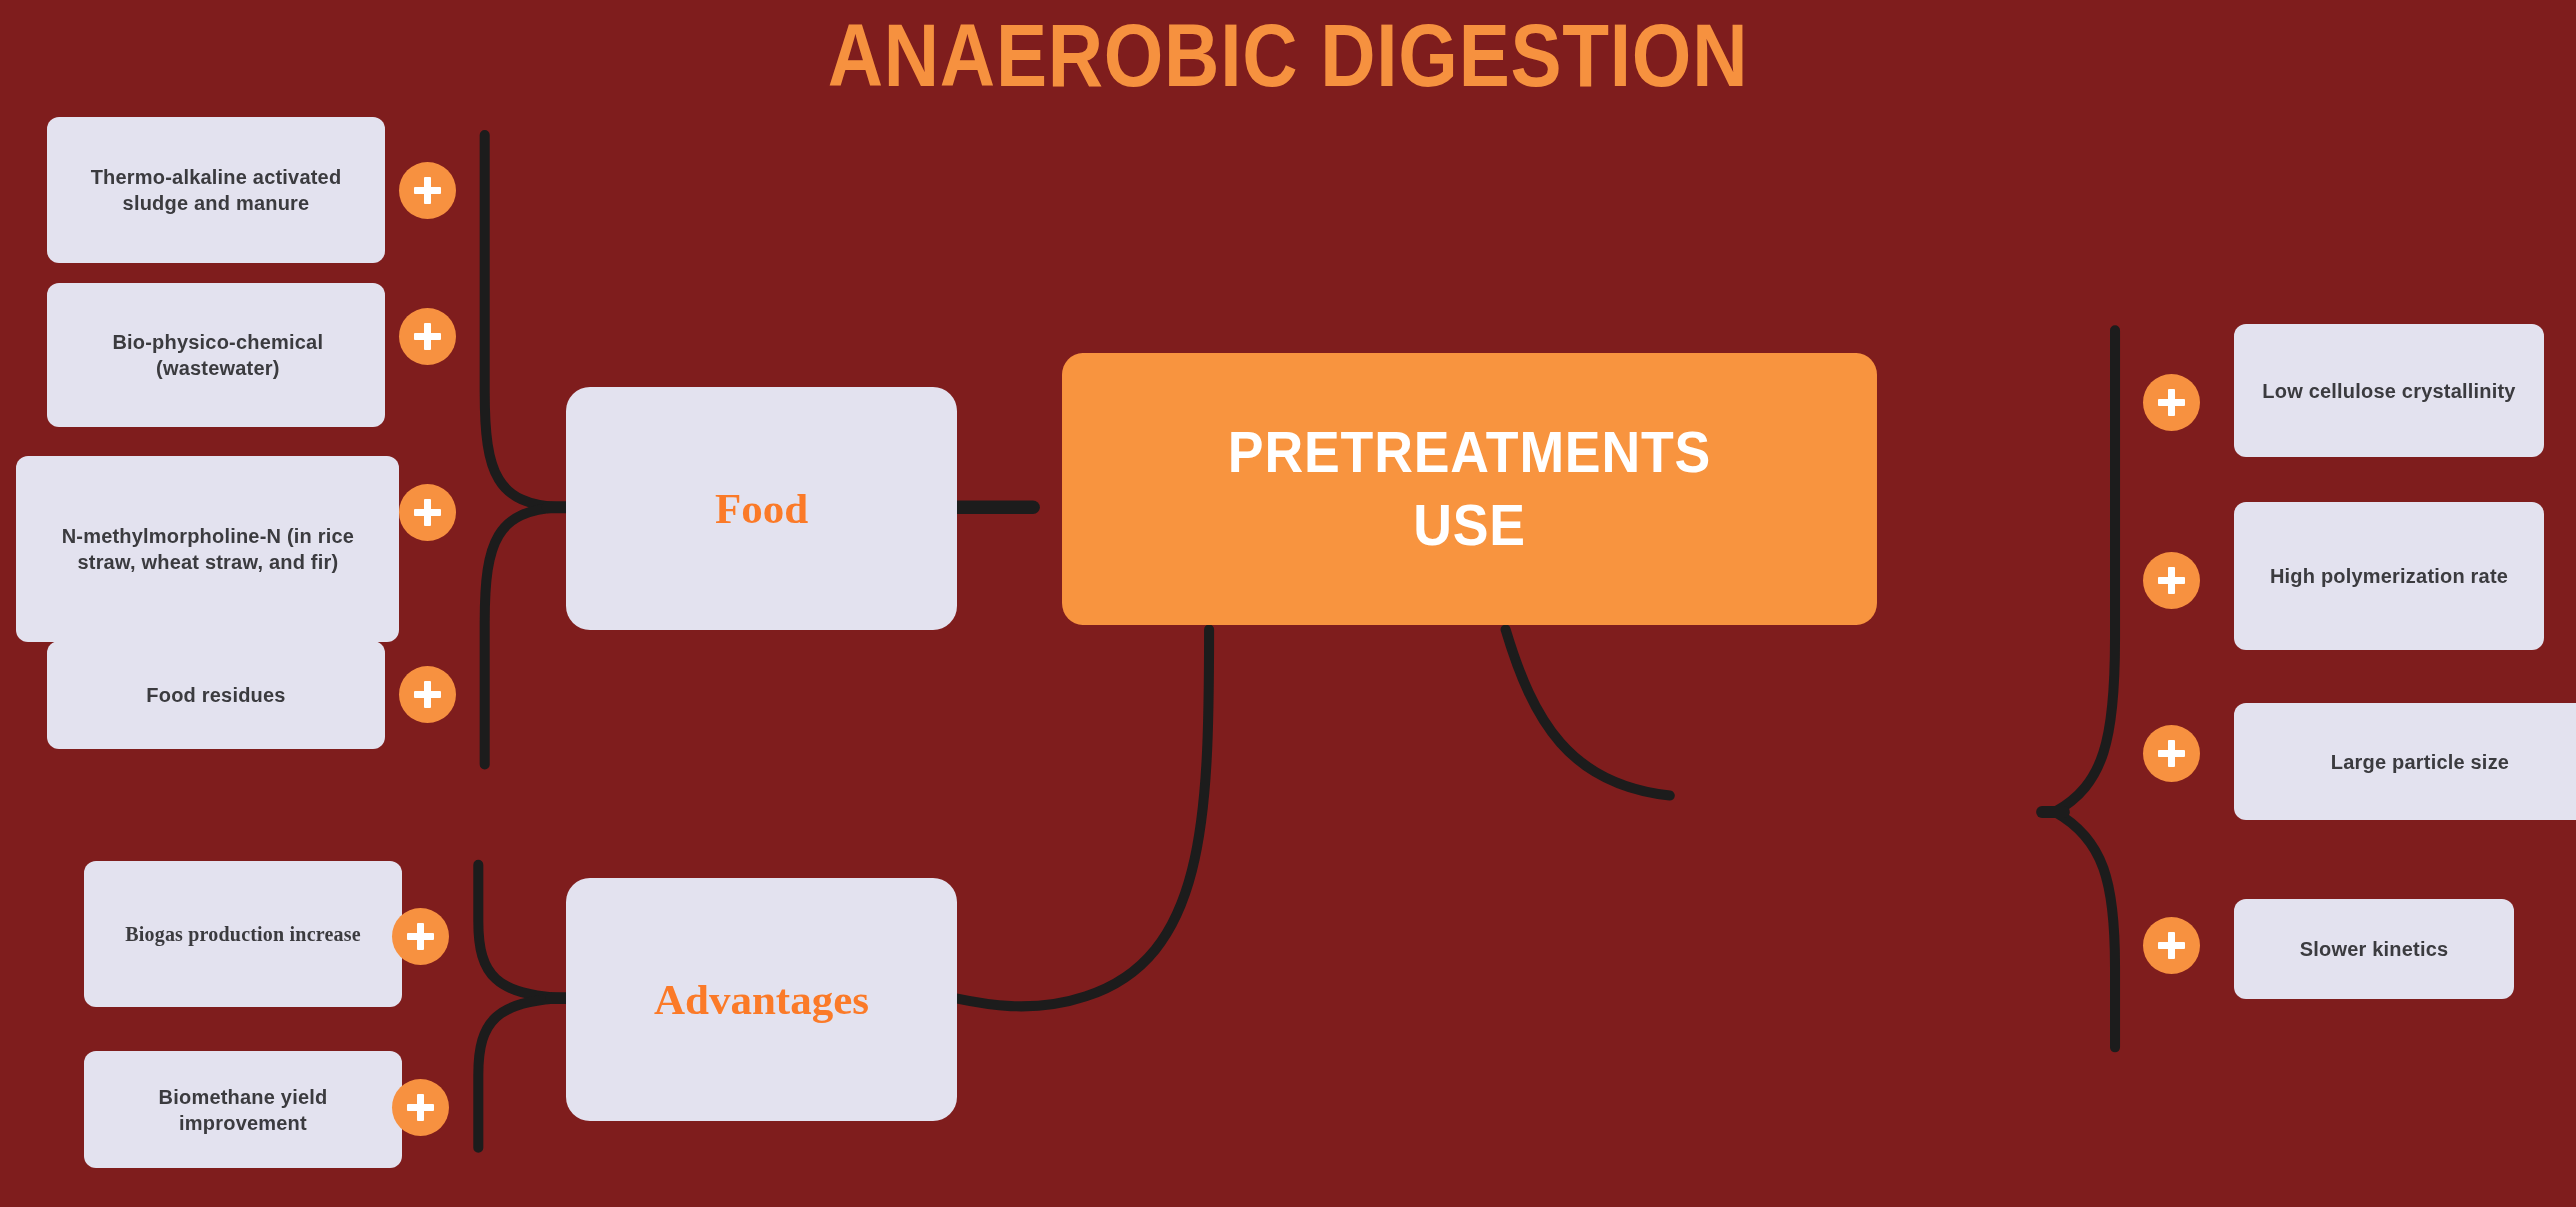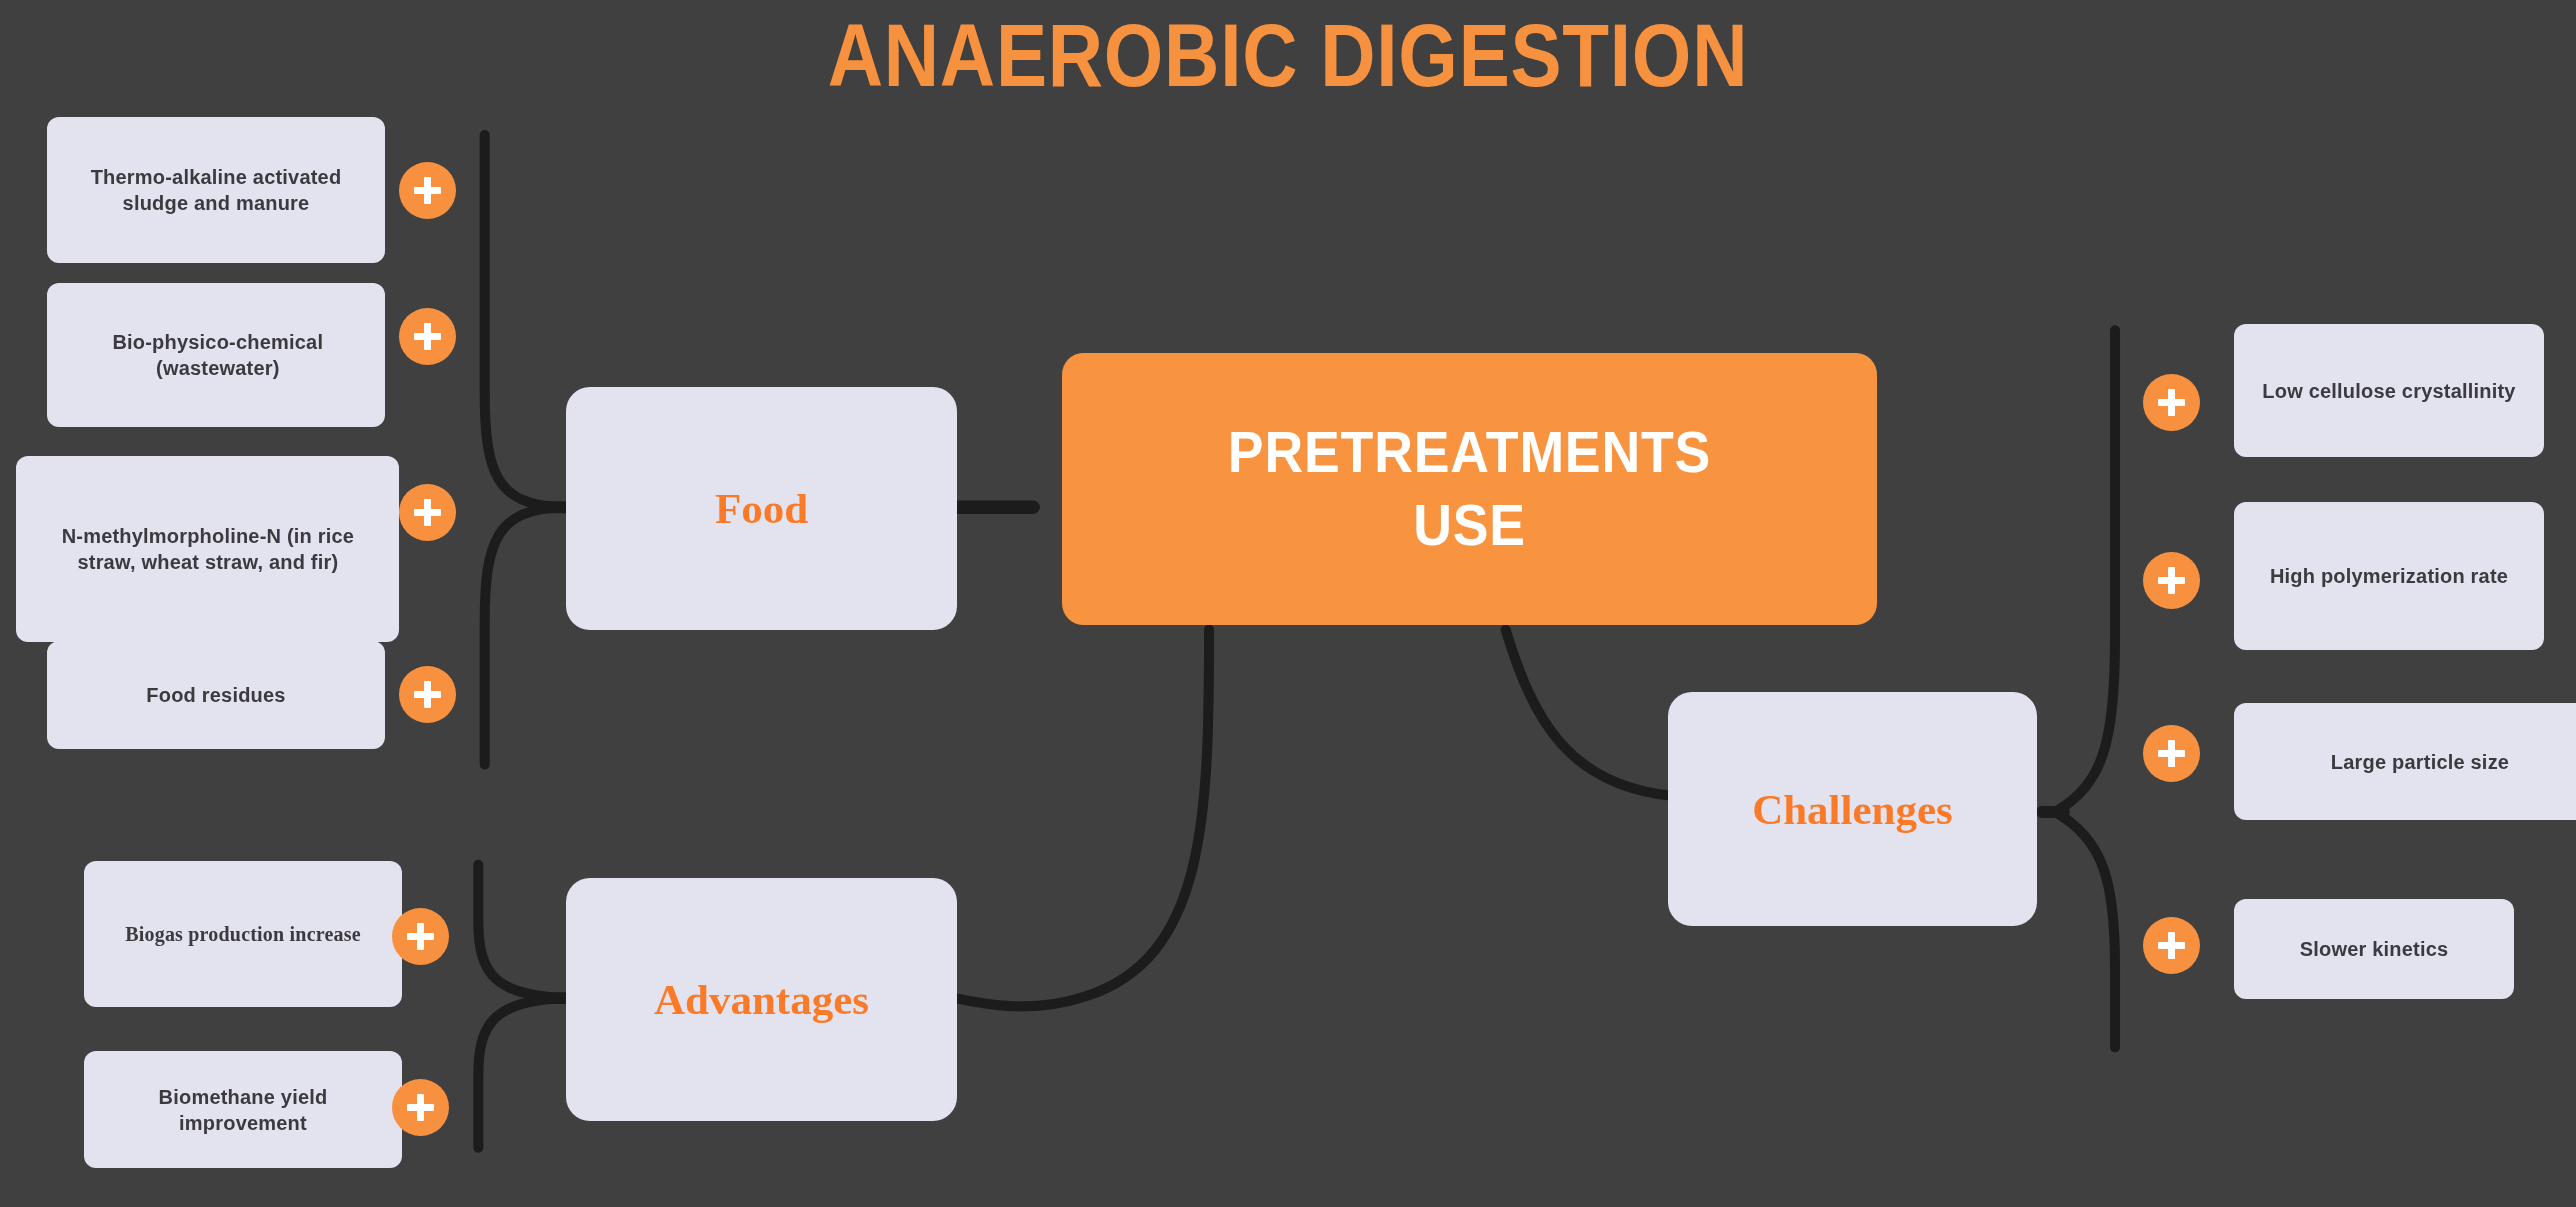--- a/index.html
+++ b/index.html
@@ -8,21 +8,21 @@
     padding: 0;
     background: #ffffff;
   }
   body {
     font-family: "Liberation Sans", sans-serif;
   }
   #stage {
     position: relative;
     width: 2576px;
     height: 1207px;
-    background: #404040;
+    background: #7f1d1d;
     overflow: hidden;
   }
   #links {
     position: absolute;
     left: 0;
     top: 0;
     width: 2576px;
     height: 1207px;
     pointer-events: none;
   }
@@ -159,23 +159,20 @@
   </div>
 
   <div class="branch" style="left:566px; top:387px; width:391px; height:243px;">
     <span>Food</span>
   </div>
 
   <div class="branch" style="left:566px; top:878px; width:391px; height:243px;">
     <span>Advantages</span>
   </div>
 
-  <div class="branch" style="left:1668px; top:692px; width:369px; height:234px;">
-    <span>Challenges</span>
-  </div>
 
   <div class="leaf" style="left:47px; top:117px; width:338px; height:146px;">
     <span>Thermo-alkaline activated sludge and manure</span>
   </div>
   <div class="plus" style="left:399px; top:162px;">
     <span class="bar-h"></span>
     <span class="bar-v"></span>
   </div>
 
   <div class="leaf" style="left:47px; top:283px; width:338px; height:144px;padding-left:20px;">

